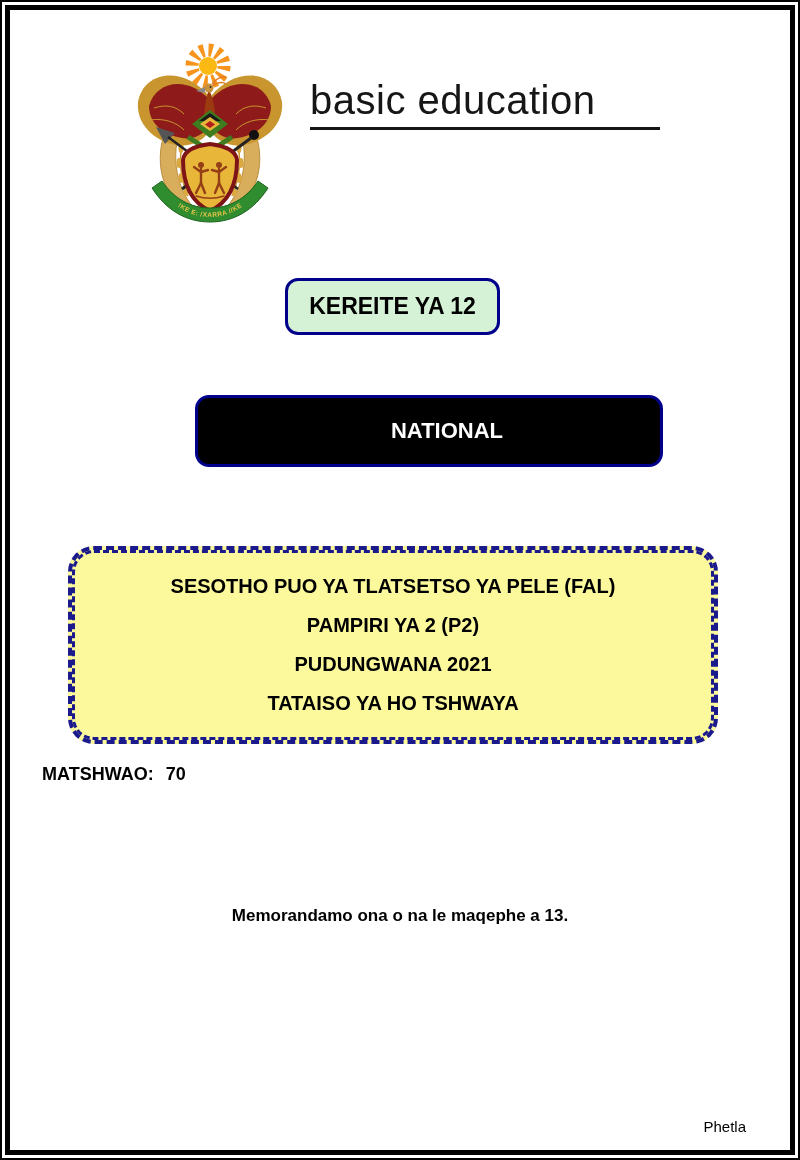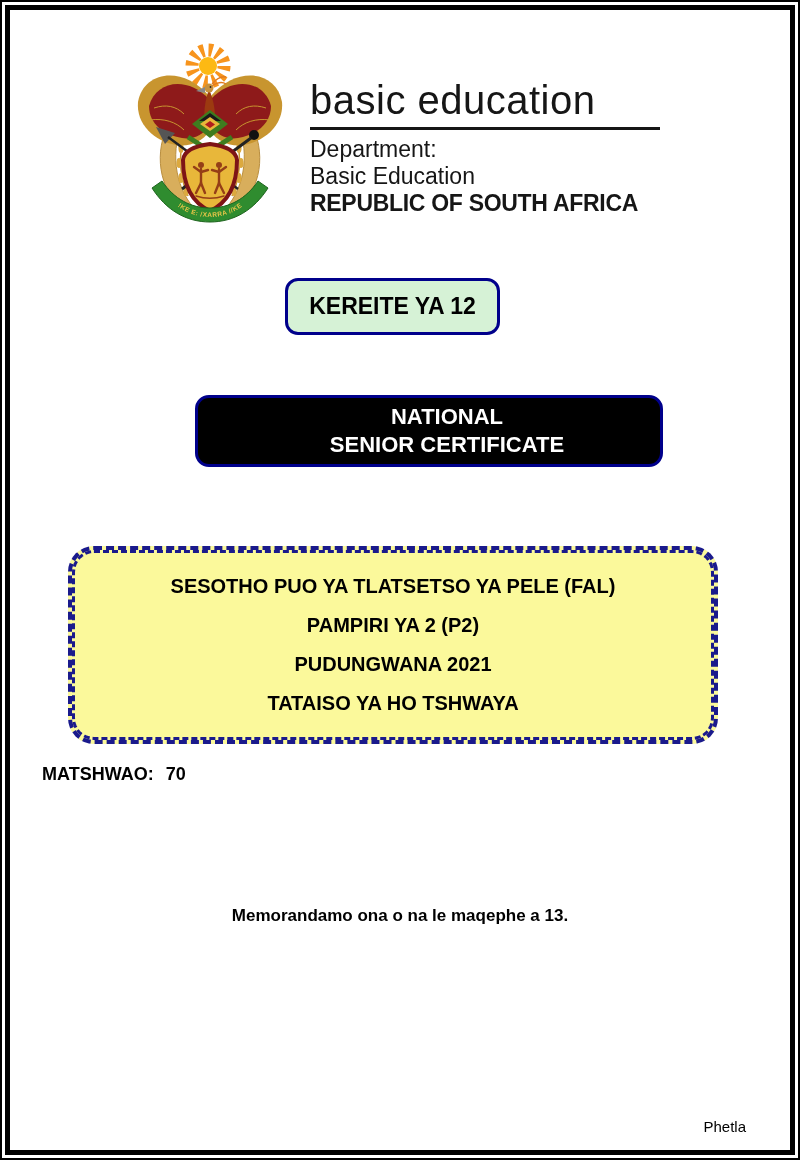--- a/index.html
+++ b/index.html
@@ -146,33 +146,27 @@
         <path d="M22,150 C36,172 56,184 80,184 C104,184 124,172 138,150 L128,143 C116,161 99,170 80,170 C61,170 44,161 32,143 Z" fill="#2F8C2F" stroke="#1E641E" stroke-width="1"></path>
         <path id="mottoPath" d="M33,153 C46,171 62,179 80,179 C98,179 114,171 127,153" fill="none"></path>
         <text font-size="6.5" font-weight="bold" fill="#E8C548" letter-spacing="0.5">
           <textPath href="#mottoPath" startOffset="50%" text-anchor="middle">!KE E: /XARRA //KE</textPath>
         </text>
       </g>
     </svg>
 
     <div class="abs brand">basic education</div>
     <div class="abs brand-rule"></div>
-    <div class="abs dept">
-      <div>Department:</div>
-      <div>Basic Education</div>
-      <div class="bold">REPUBLIC OF SOUTH AFRICA</div>
-    </div>
 
     <div class="abs grade-badge">
       <span>KEREITE YA 12</span>
     </div>
 
     <div class="abs nsc">
       <div>NATIONAL</div>
-      <div>SENIOR CERTIFICATE</div>
     </div>
 
     <div class="abs exam-outer">
       <div class="exam-inner">
         <div>SESOTHO PUO YA TLATSETSO YA PELE (FAL)</div>
         <div>PAMPIRI YA 2 (P2)</div>
         <div>PUDUNGWANA 2021</div>
         <div>TATAISO YA HO TSHWAYA</div>
       </div>
     </div>

